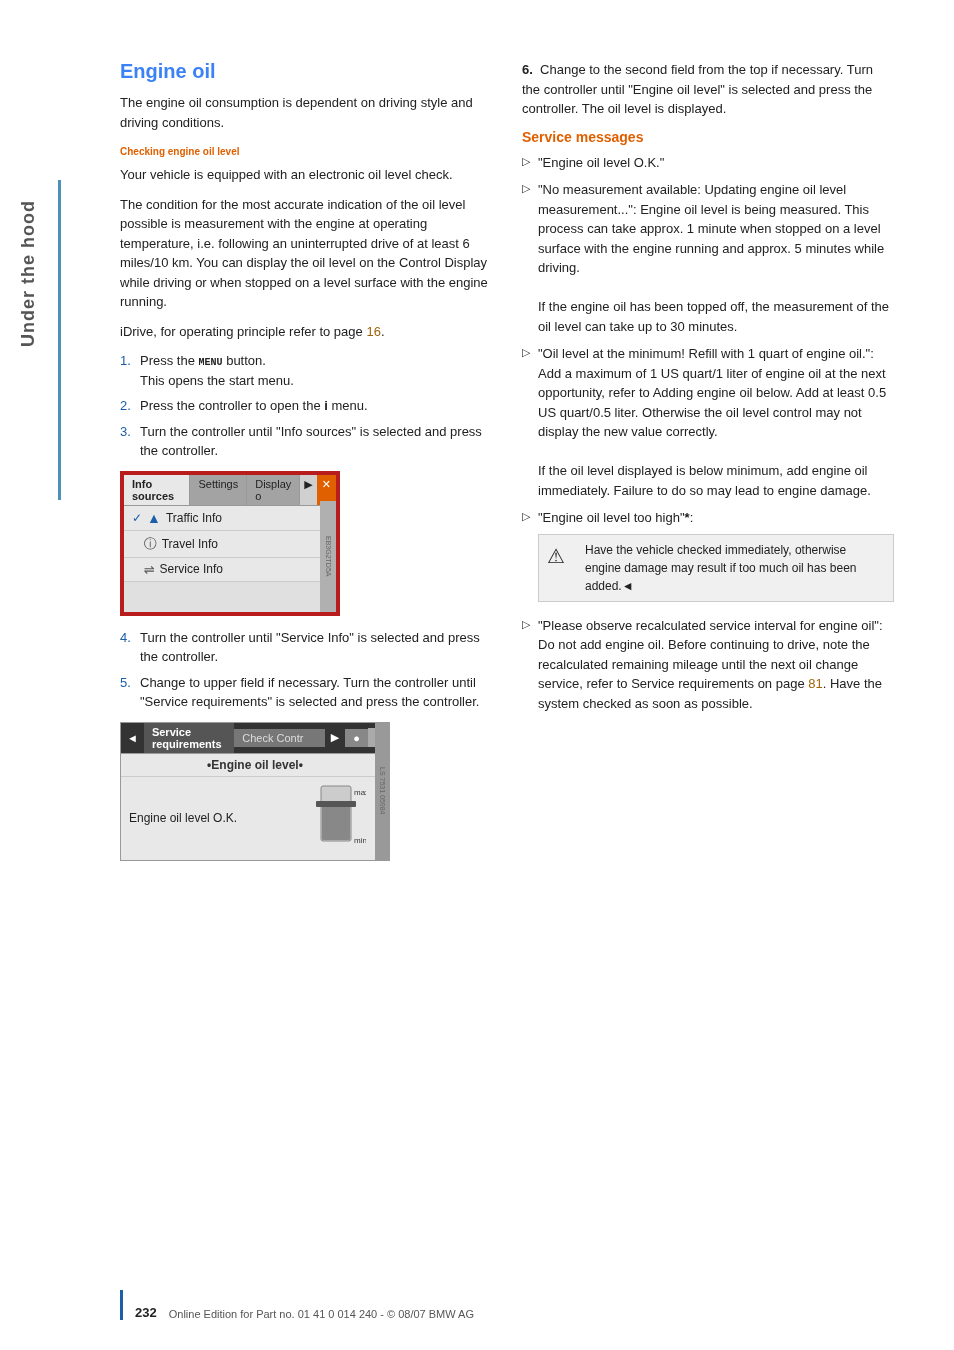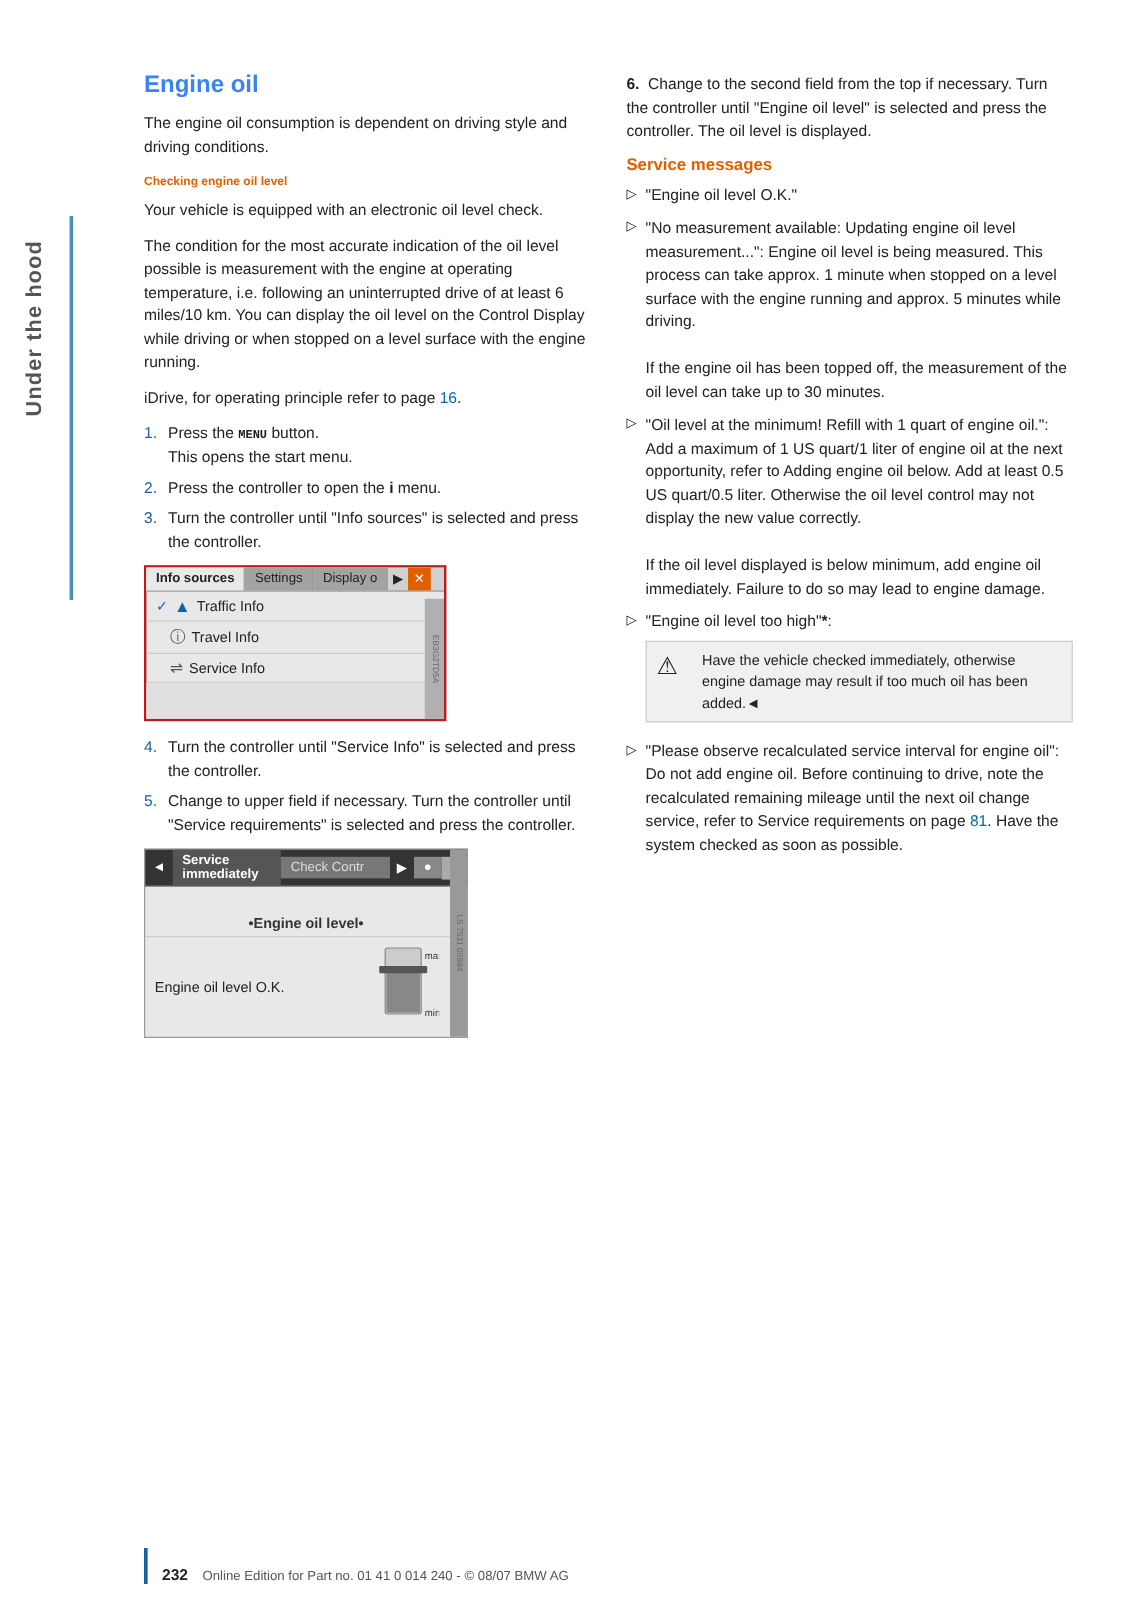--- a/index.html
+++ b/index.html
@@ -106,24 +106,24 @@
     }
 
     .bold-menu {
       font-weight: bold;
       font-family: 'Courier New', monospace;
       font-size: 10px;
     }
 
     
     .menu-box {
-      border: 2px solid #b91c1c;
+      border: 4px solid #b91c1c;
       margin: 8px 0 12px 0;
       background: #e8e8e8;
-      width: 252px;
+      width: 220px;
       position: relative;
     }
 
     .menu-box-tabs {
       display: flex;
       background: #d0d0d0;
       border-bottom: 1px solid #999;
     }
 
     .menu-tab {
@@ -224,21 +224,20 @@
       font-size: 11px;
     }
 
     .service-engine-label {
       text-align: center;
       padding: 4px;
       font-size: 12px;
       font-weight: bold;
       color: #333;
       border-bottom: 1px solid #ccc;
-      margin-top: 19px;
     }
 
     .service-ok-row {
       display: flex;
       align-items: center;
       padding: 4px 8px;
     }
 
     .service-ok-text {
       font-size: 12px;
@@ -289,21 +288,21 @@
       font-size: 20px;
       margin-right: 8px;
     }
 
     .warning-text {
       font-size: 12px;
       line-height: 1.5;
     }
 
     .link-blue {
-      color: #0369a1;
+      color: #a16207;
       text-decoration: none;
     }
 
     
     .page-footer {
       position: absolute;
       bottom: 30px;
       left: 0;
       right: 0;
       display: flex;
@@ -406,21 +405,21 @@
         </li>
         <li>
           <span class="num">5.</span>
           <span class="text">Change to upper field if necessary. Turn the controller until "Service requirements" is selected and press the controller.</span>
         </li>
       </ol>
 
       <div class="service-box">
         <div class="service-box-top">
           <span class="service-box-arrow-left">◄</span>
-          <span class="service-box-title">Service immediately</span>
+          <span class="service-box-title">Service requirements</span>
           <span class="service-box-tab2">Check Contr</span>
           <span class="service-box-arrow-right">▶</span>
           <span class="service-box-orange">●</span>
           <span class="service-box-btn">✕</span>
         </div>
         <div class="service-engine-label">•Engine oil level•</div>
         <div class="service-ok-row">
           <span class="service-ok-text">Engine oil level O.K.</span>
 
           <div style="position:relative;width:60px;height:75px;margin-right:15px;">

